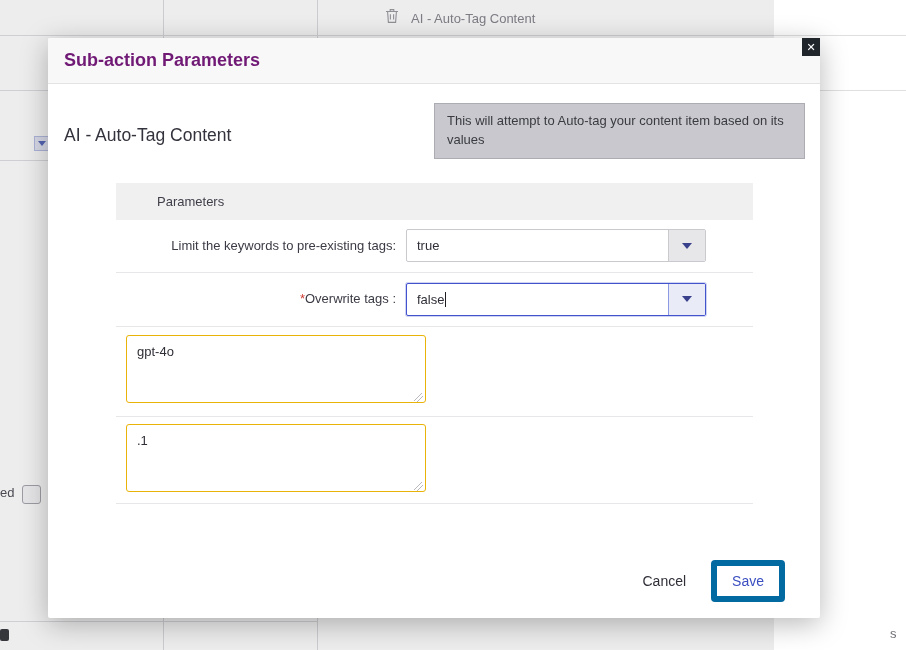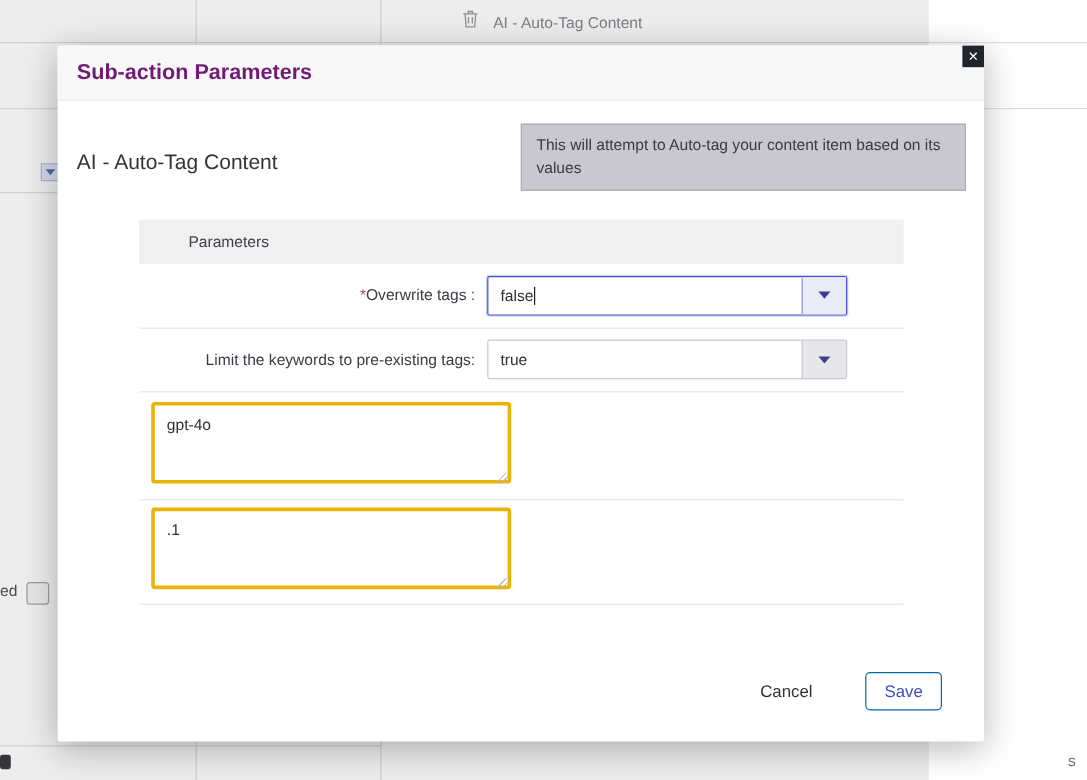--- a/index.html
+++ b/index.html
@@ -54,30 +54,30 @@
   .combo .val { flex:1; display:flex; align-items:center; padding:0 10px; font-size:13px; color:#2f2f38; }
   .combo .dd-btn { width:37px; border-left:1px solid #c9c9ce; background:#e7e7ea;
     display:flex; align-items:center; justify-content:center; }
   .caret { width:0; height:0; border-left:5px solid transparent; border-right:5px solid transparent;
     border-top:6px solid #39418c; }
   .combo.focused { border-color:#4353ce; box-shadow:0 0 0 1px rgba(67,83,206,0.25); }
   .combo.focused .dd-btn { background:#e9ebf7; border-left-color:#8d99e2; }
   .cursor-bar { display:inline-block; width:1px; height:15px; background:#1d1d24; margin-left:1px; }
 
   .ta-wrap { position:relative; width:300px; }
-  textarea { width:300px; height:68px; border:3px solid #eab308; border-radius:3px;
+  textarea { width:300px; height:68px; border:1px solid #eab308; border-radius:3px;
     padding:8px 10px; font-size:13px; font-family:"Liberation Sans", sans-serif;
     color:#2f2f38; resize:none; outline:none; background:#fff; }
   .resize-handle { position:absolute; right:3px; bottom:5px; width:9px; height:9px; pointer-events:none;
     background:linear-gradient(135deg, transparent 40%, #b9b9bf 40%, #b9b9bf 48%, transparent 48%,
       transparent 64%, #b9b9bf 64%, #b9b9bf 72%, transparent 72%); }
 
-  .footer { display:flex; justify-content:flex-end; align-items:center; gap:44px; margin:56px 35px 0 0; }
+  .footer { display:flex; justify-content:flex-end; align-items:center; gap:25px; margin:56px 35px 0 0; }
   .cancel-btn { font-size:14px; color:#2f2f38; cursor:pointer; }
-  .save-btn { font-size:14px; color:#3b4fc1; background:#fff; border:1px solid #0369a1;
+  .save-btn { font-size:14px; color:#3b4fc1; background:#fff; border:6px solid #0369a1;
     border-radius:4px; padding:7px 15px; cursor:pointer; font-family:inherit; }
 </style>
 </head>
 <body>
 
 <div class="page">
 
   <div class="bg-layer">
     <div class="vline" style="left:163px;"></div>
     <div class="vline" style="left:317px;"></div>
@@ -114,40 +114,40 @@
     </div>
 
     <div class="title-row">
       <div class="dlg-title">AI - Auto-Tag Content</div>
       <div class="info-box">This will attempt to Auto-tag your content item based on its values</div>
     </div>
 
     <div class="params">
       <div class="section-hdr">Parameters</div>
 
+      <div class="frow frow2">
+        <div class="flabel">Limit the keywords to pre-existing tags:</div>
+        <div class="fcontrol">
+          <div class="combo">
+            <div class="val">true</div>
+            <div class="dd-btn">
+              <span class="caret"></span>
+            </div>
+          </div>
+        </div>
+      </div>
+
       <div class="frow frow1">
         <div class="flabel"><span class="req">*</span><span>Overwrite tags :</span></div>
         <div class="fcontrol">
           <div class="combo focused">
             <div class="val">
                 <span>false</span>
                 <span class="cursor-bar"></span>
               </div>
-            <div class="dd-btn">
-              <span class="caret"></span>
-            </div>
-          </div>
-        </div>
-      </div>
-
-      <div class="frow frow2">
-        <div class="flabel">Limit the keywords to pre-existing tags:</div>
-        <div class="fcontrol">
-          <div class="combo">
-            <div class="val">true</div>
             <div class="dd-btn">
               <span class="caret"></span>
             </div>
           </div>
         </div>
       </div>
 
       <div class="frow frow3">
         <div class="fcontrol">
           <div class="ta-wrap">

